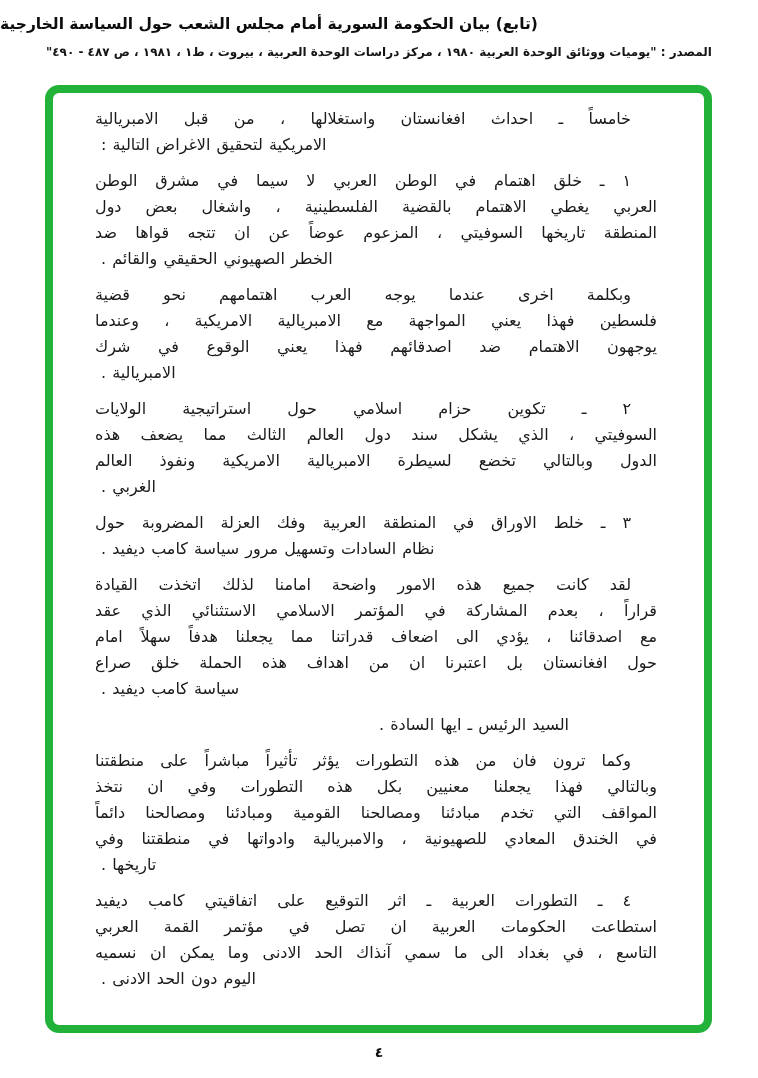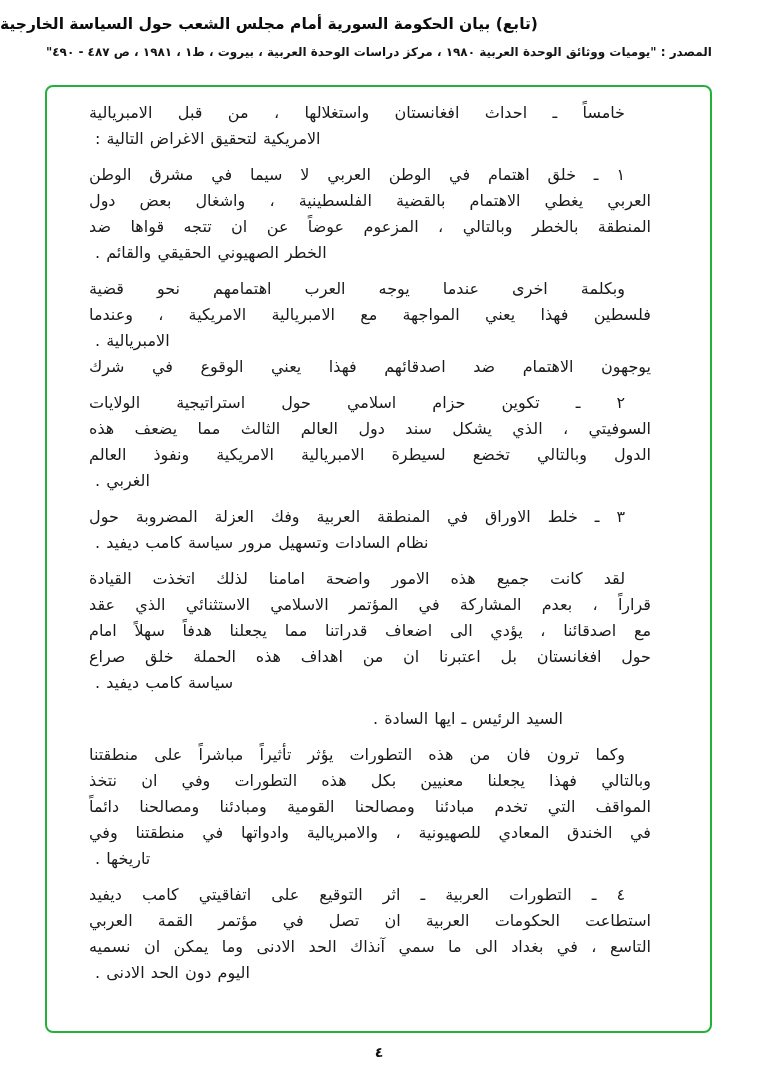--- a/index.html
+++ b/index.html
@@ -17,22 +17,22 @@
     letter-spacing: 0.2px;
   }
   .hdr-source {
     position: absolute; top: 45px; left: 0; right: 0;
     text-align: center; direction: rtl;
     font-size: 12px; font-weight: bold; color: #151515;
   }
   .green-box {
     position: absolute; left: 45px; top: 85px;
     width: 667px; height: 948px;
-    border: 2px solid #0369a1;
-    border-radius: 8px;
+    border: 8px solid #0369a1;
+    border-radius: 14px;
     box-sizing: border-box;
     background: #ffffff;
   }
   .textblock {
     position: absolute; left: 42px; top: 13px;
     width: 562px;
     direction: rtl;
     font-size: 16px; color: #1a1a1a;
   }
   .para { margin-bottom: 10px; }
@@ -68,29 +68,29 @@
   <div class="textblock">
 
     <div class="para">
       <div class="ln first">خامساً ـ احداث افغانستان واستغلالها ، من قبل الامبريالية</div>
       <div class="ln last-left">الامريكية لتحقيق الاغراض التالية :</div>
     </div>
 
     <div class="para">
       <div class="ln first">١ ـ خلق اهتمام في الوطن العربي لا سيما في مشرق الوطن</div>
       <div class="ln">العربي يغطي الاهتمام بالقضية الفلسطينية ، واشغال بعض دول</div>
-      <div class="ln">المنطقة بالخطر وبالتالي ، المزعوم عوضاً عن ان تتجه قواها ضد</div>
+      <div class="ln">المنطقة تاريخها السوفيتي ، المزعوم عوضاً عن ان تتجه قواها ضد</div>
       <div class="ln last-left">الخطر الصهيوني الحقيقي والقائم .</div>
     </div>
 
     <div class="para">
       <div class="ln first">وبكلمة اخرى عندما يوجه العرب اهتمامهم نحو قضية</div>
       <div class="ln">فلسطين فهذا يعني المواجهة مع الامبريالية الامريكية ، وعندما</div>
+      <div class="ln">يوجهون الاهتمام ضد اصدقائهم فهذا يعني الوقوع في شرك</div>
       <div class="ln last-left">الامبريالية .</div>
-      <div class="ln">يوجهون الاهتمام ضد اصدقائهم فهذا يعني الوقوع في شرك</div>
     </div>
 
     <div class="para">
       <div class="ln first">٢ ـ تكوين حزام اسلامي حول استراتيجية الولايات</div>
       <div class="ln">السوفيتي ، الذي يشكل سند دول العالم الثالث مما يضعف هذه</div>
       <div class="ln">الدول وبالتالي تخضع لسيطرة الامبريالية الامريكية ونفوذ العالم</div>
       <div class="ln last-left">الغربي .</div>
     </div>
 
     <div class="para">

